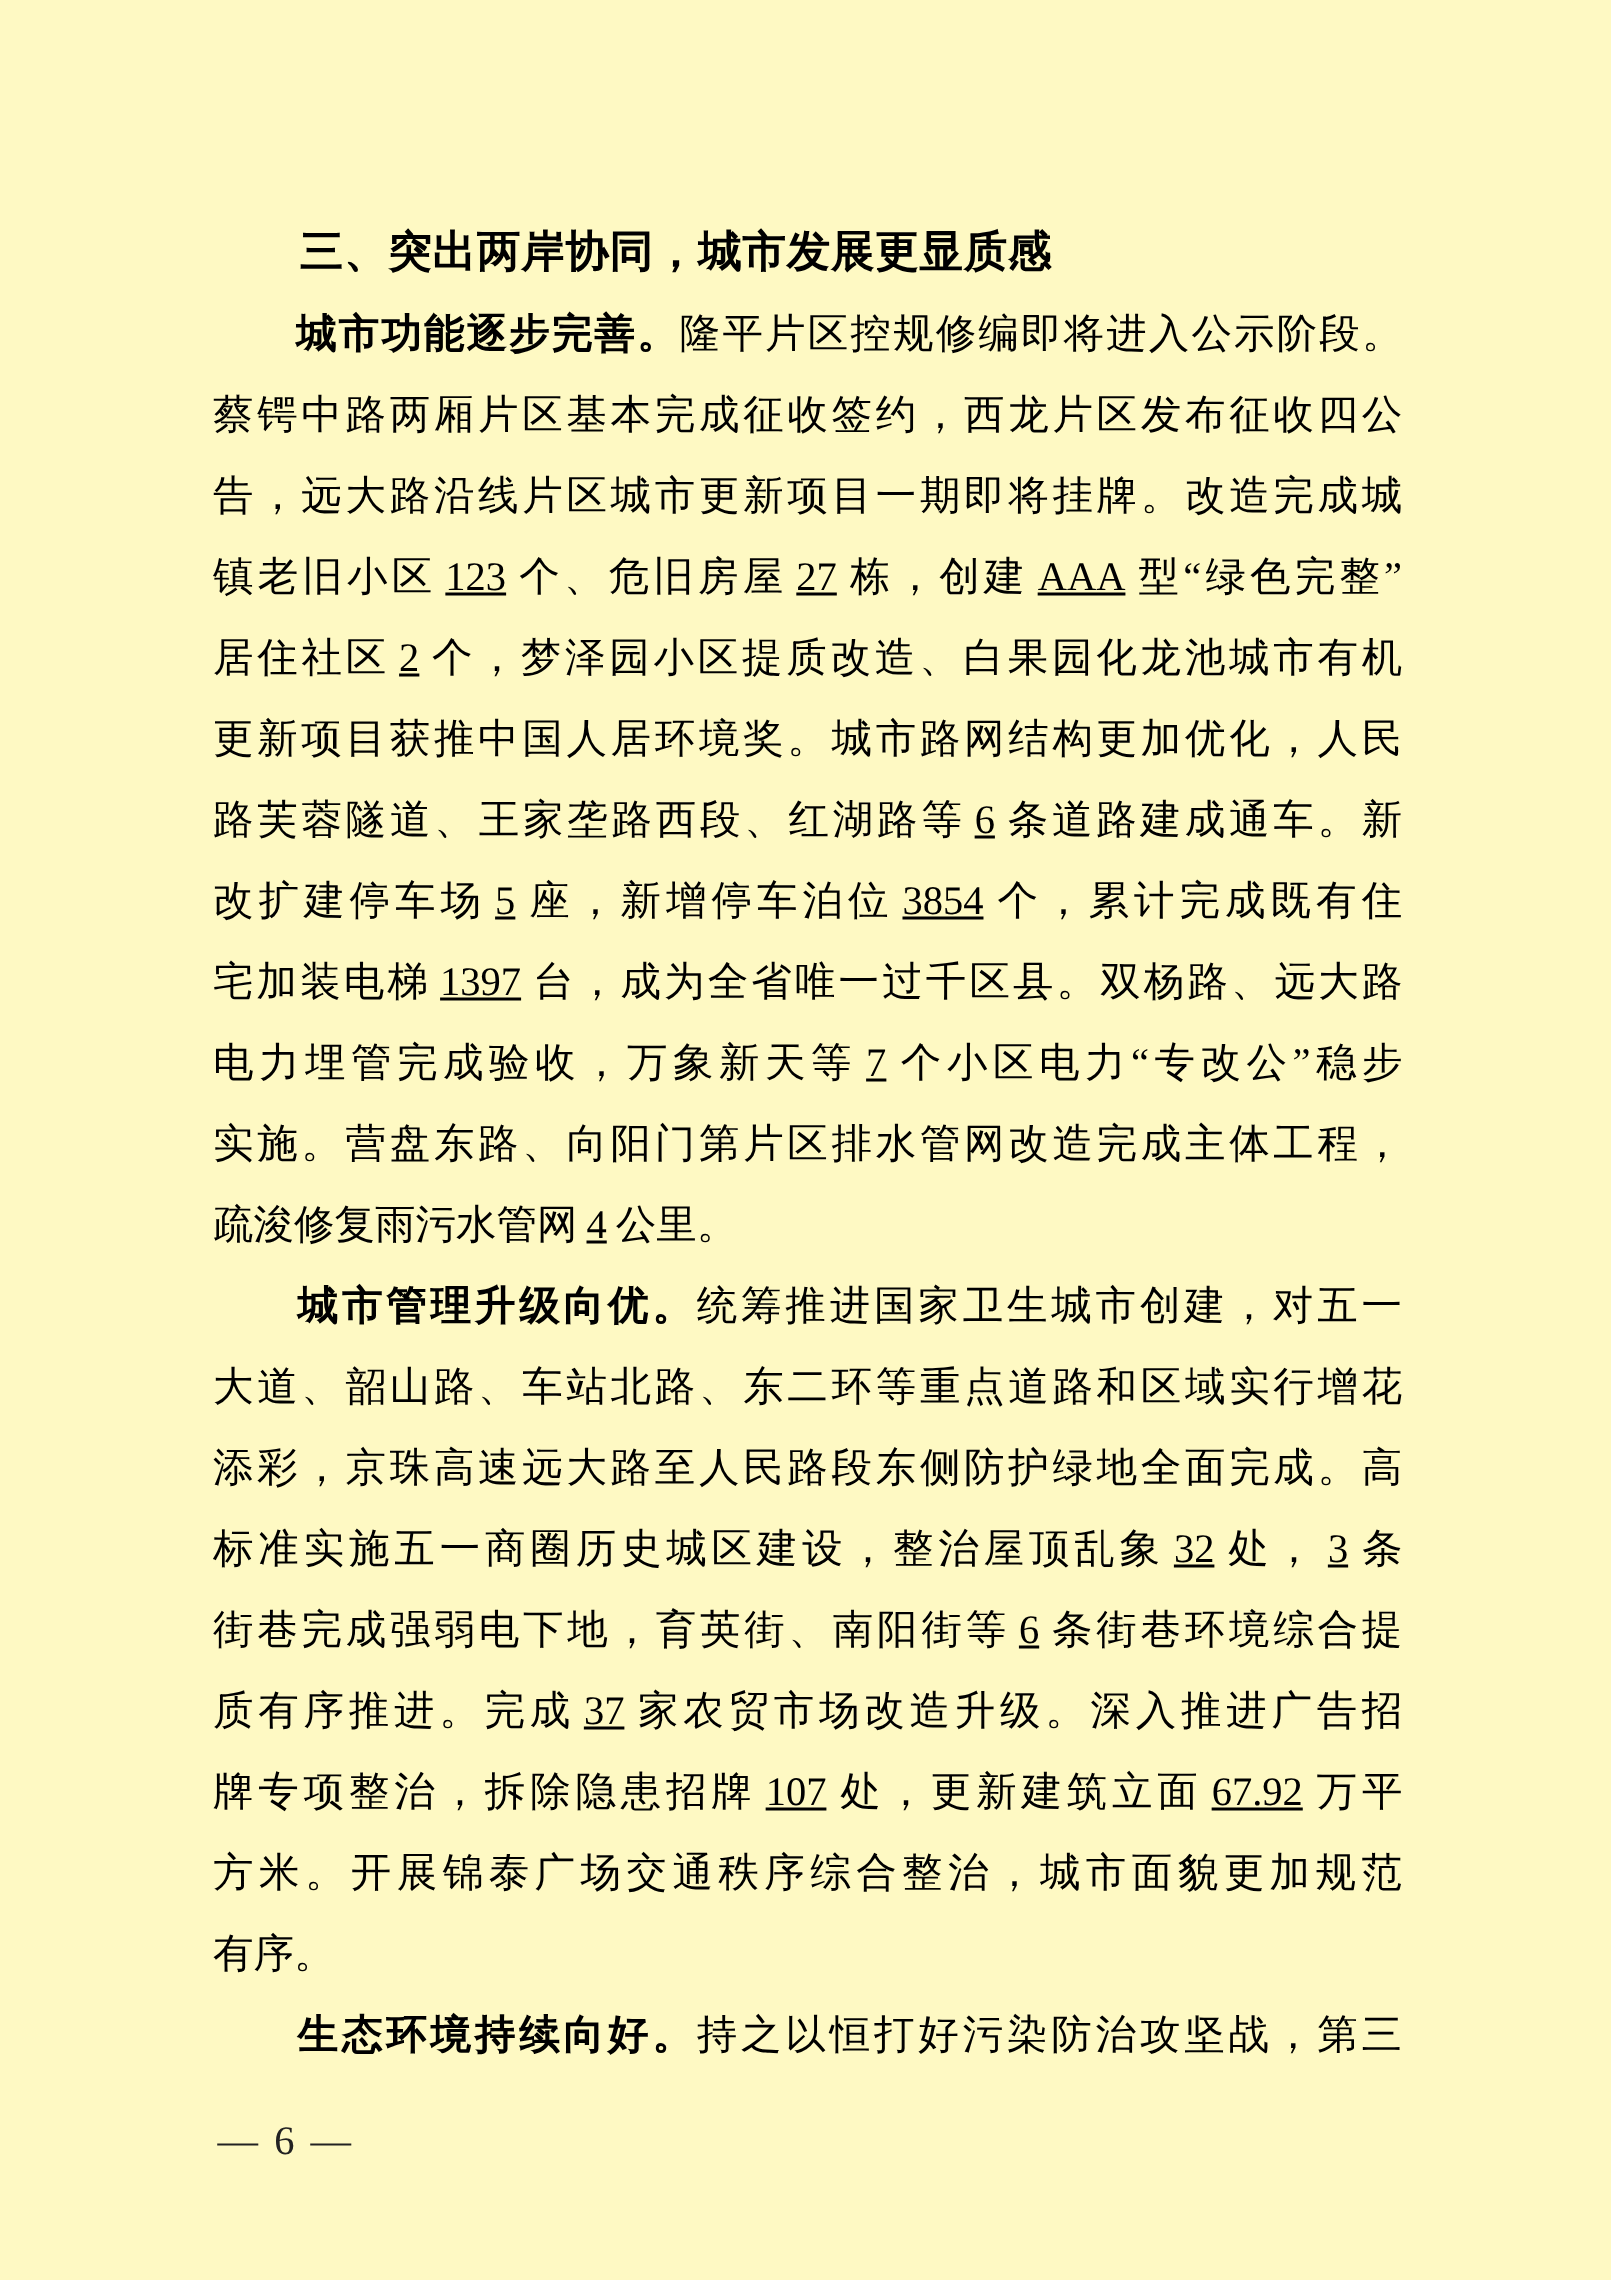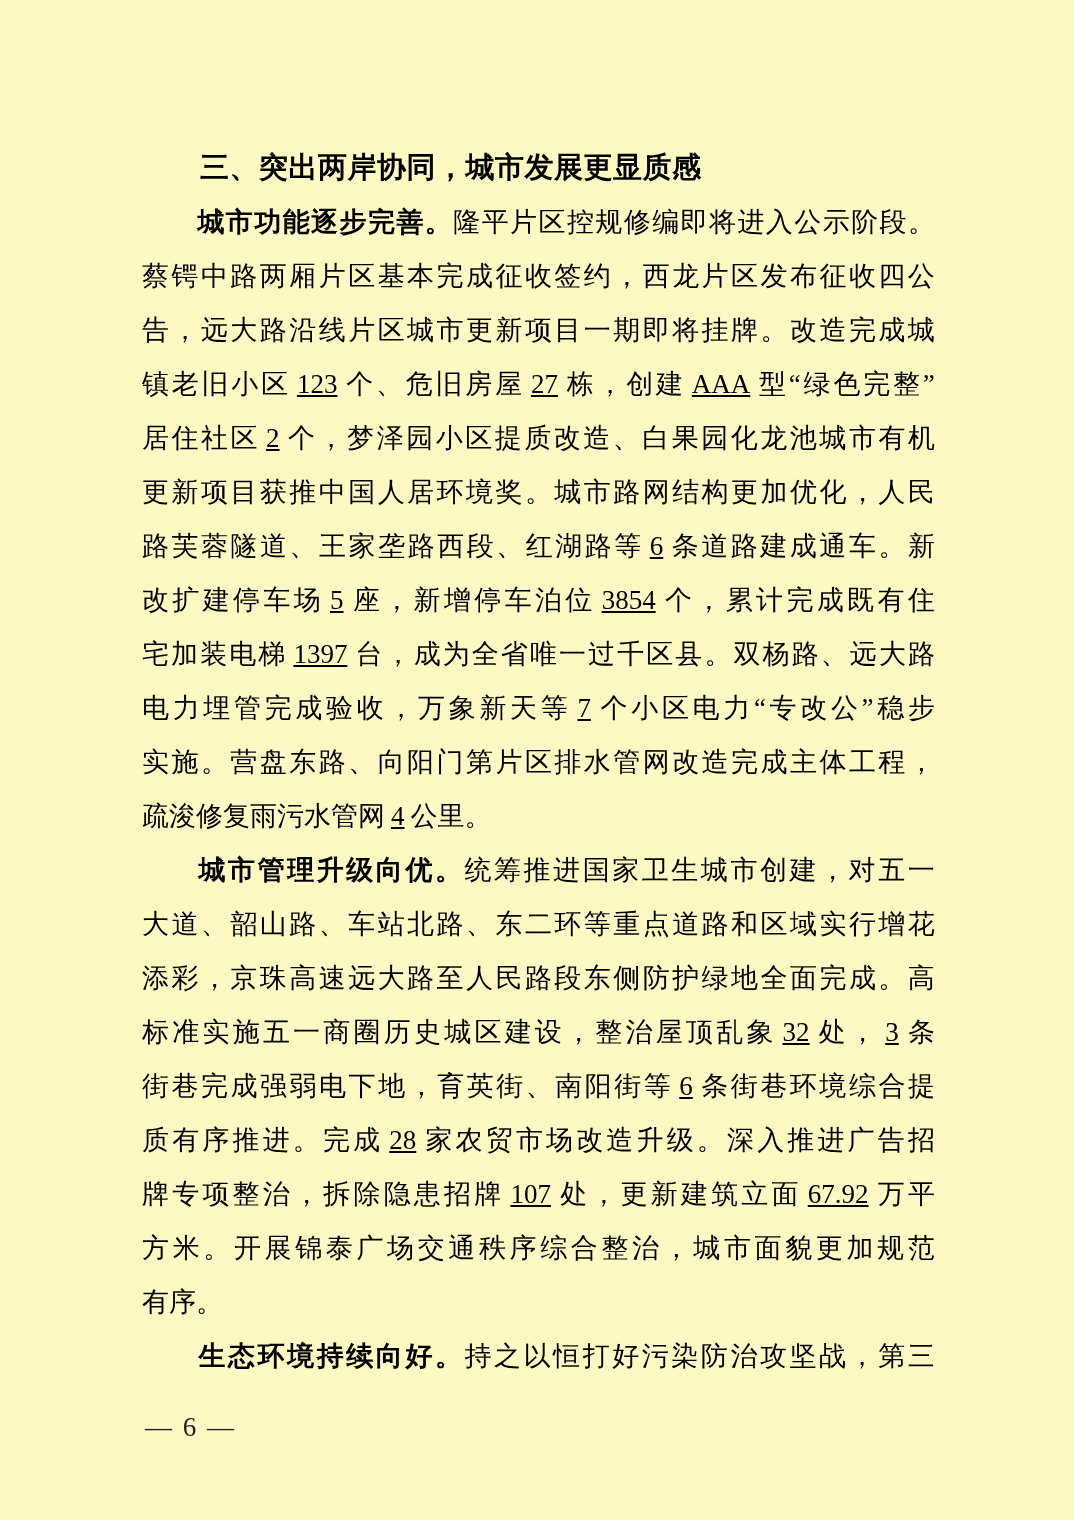--- a/index.html
+++ b/index.html
@@ -539,21 +539,21 @@
           </div>
           <div class="line justify">
             <span class="tok">质</span>
             <span class="tok">有</span>
             <span class="tok">序</span>
             <span class="tok">推</span>
             <span class="tok">进</span>
             <span class="tok">。</span>
             <span class="tok">完</span>
             <span class="tok">成</span>
-            <span class="tok latin">28</span>
+            <span class="tok latin">37</span>
             <span class="tok">家</span>
             <span class="tok">农</span>
             <span class="tok">贸</span>
             <span class="tok">市</span>
             <span class="tok">场</span>
             <span class="tok">改</span>
             <span class="tok">造</span>
             <span class="tok">升</span>
             <span class="tok">级</span>
             <span class="tok">。</span>

